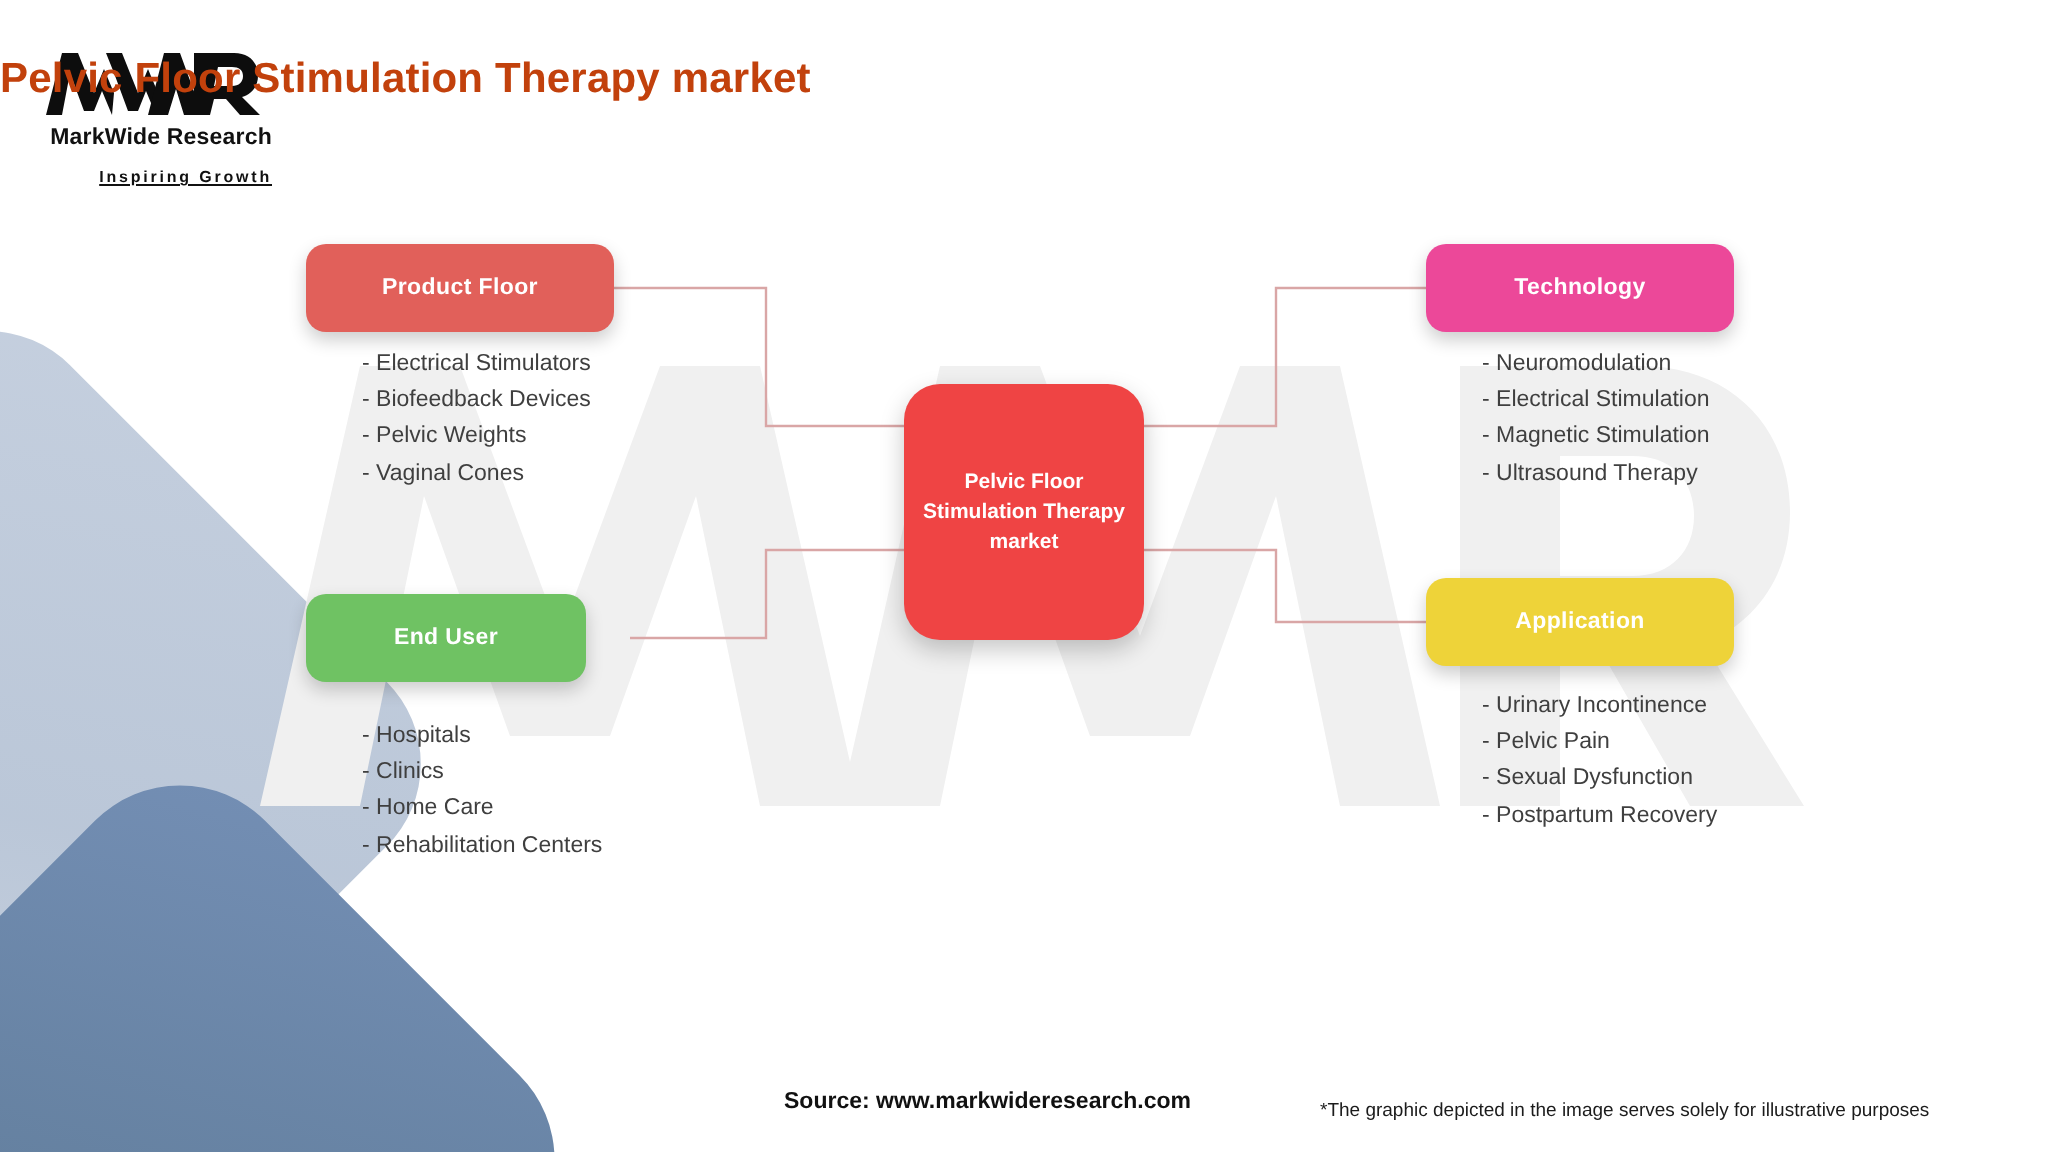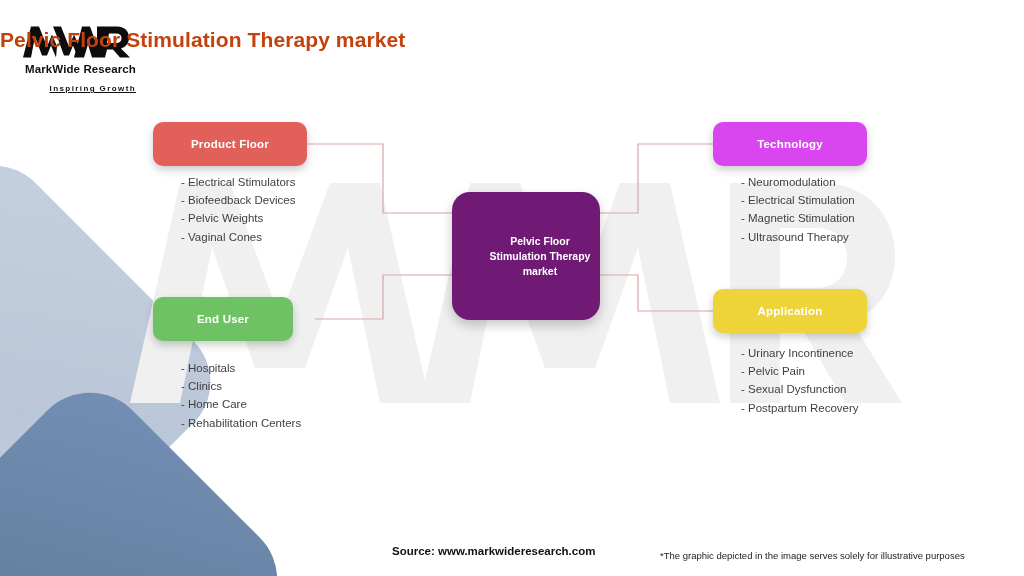--- a/index.html
+++ b/index.html
@@ -221,39 +221,39 @@
       <path d="M307,144 L383,144 L383,213 L452,213"></path>
 
       <path d="M572,213 L638,213 L638,144 L713,144"></path>
 
       <path d="M315,319 L383,319 L383,275 L452,275"></path>
 
       <path d="M572,275 L638,275 L638,311 L713,311"></path>
     </g>
   </svg>
 
-  <div class="center-node" style="background: #701a75; padding-left: 28px;">
+  <div class="center-node" style="background: #ef4444;">
     <div class="center-node-label">
       <span>Pelvic Floor</span><br>
       <span>Stimulation Therapy</span><br>
       <span>market</span>
     </div>
   </div>
 
   <div class="pill pill-product" style="background: rgb(225, 96, 90);">
     <span class="pill-label">Product Floor</span>
   </div>
   <div class="item-list list-product">
     <span class="item">- Electrical Stimulators</span>
     <span class="item">- Biofeedback Devices</span>
     <span class="item">- Pelvic Weights</span>
     <span class="item">- Vaginal Cones</span>
   </div>
 
-  <div class="pill pill-tech" style="background: #d946ef;">
+  <div class="pill pill-tech" style="background: #ec4899;">
     <span class="pill-label">Technology</span>
   </div>
   <div class="item-list list-tech">
     <span class="item">- Neuromodulation</span>
     <span class="item">- Electrical Stimulation</span>
     <span class="item">- Magnetic Stimulation</span>
     <span class="item">- Ultrasound Therapy</span>
   </div>
 
   <div class="pill pill-enduser" style="background: rgb(111, 194, 99);">

